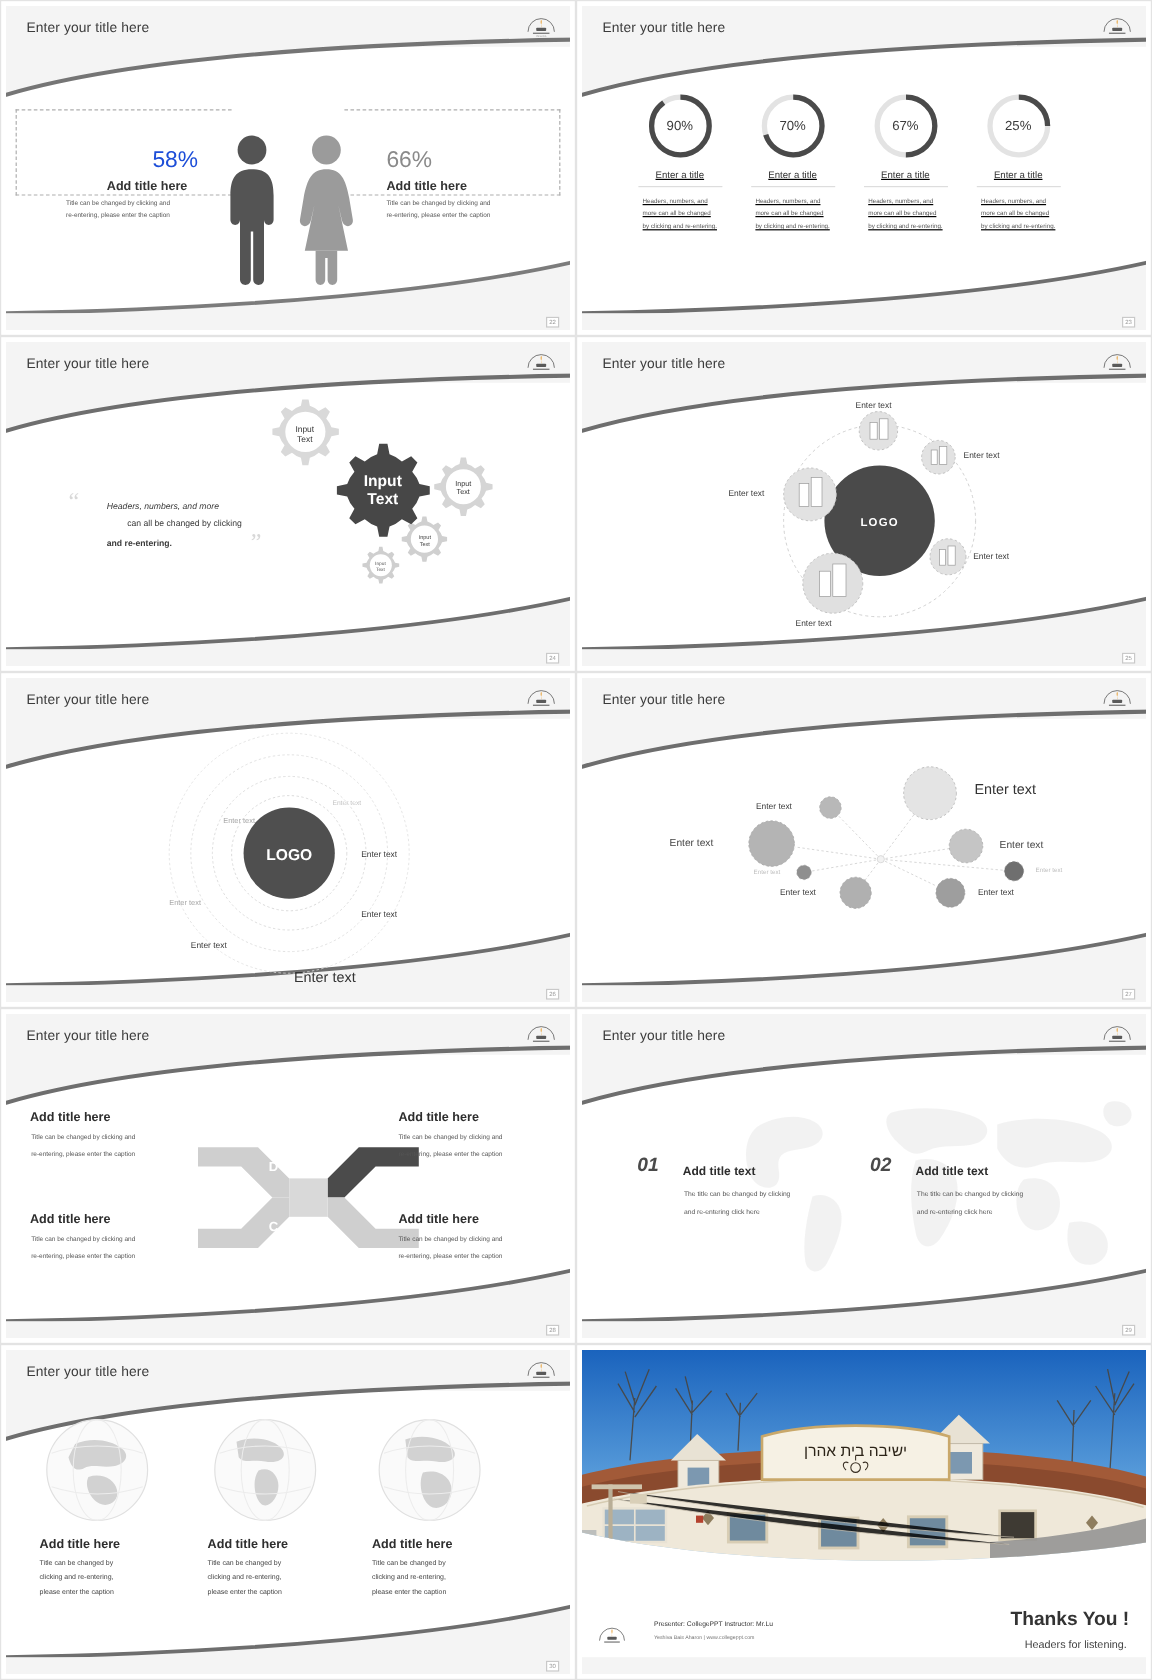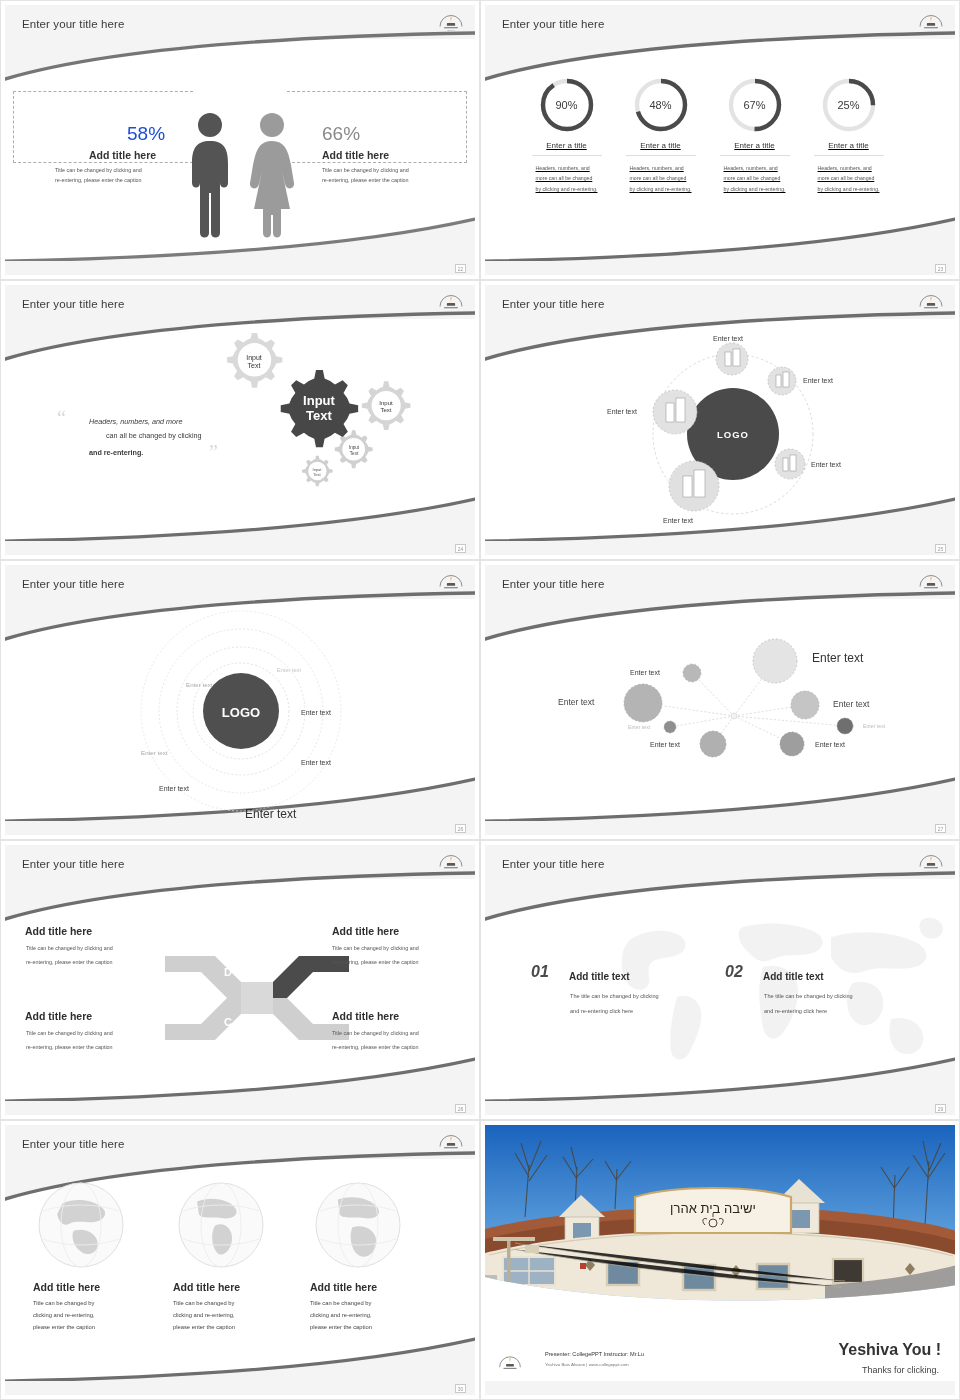--- a/index.html
+++ b/index.html
@@ -199,21 +199,21 @@
                 <circle cx="28" cy="28" r="24" fill="none" stroke="#e3e3e3" stroke-width="4.4"></circle>
                 <circle cx="28" cy="28" r="24" fill="none" stroke="#4a4a4a" stroke-width="4.4" stroke-linecap="butt" stroke-dasharray="135.72 150.80" transform="rotate(-90 28 28)"></circle>
               </svg><div class="donut-val">90%</div></div>
             <div class="donut-title">Enter a title</div>
             <div class="donut-desc">Headers, numbers, and more can all be changed by clicking and re-entering.</div>
           </div>
           <div class="donut-col" style="left: 128px;">
             <div class="donut"><svg width="56" height="56" viewBox="0 0 56 56">
                 <circle cx="28" cy="28" r="24" fill="none" stroke="#e3e3e3" stroke-width="4.4"></circle>
                 <circle cx="28" cy="28" r="24" fill="none" stroke="#4a4a4a" stroke-width="4.4" stroke-linecap="butt" stroke-dasharray="105.56 150.80" transform="rotate(-90 28 28)"></circle>
-              </svg><div class="donut-val">48%</div></div>
+              </svg><div class="donut-val">70%</div></div>
             <div class="donut-title">Enter a title</div>
             <div class="donut-desc">Headers, numbers, and more can all be changed by clicking and re-entering.</div>
           </div>
           <div class="donut-col" style="left: 222px;">
             <div class="donut"><svg width="56" height="56" viewBox="0 0 56 56">
                 <circle cx="28" cy="28" r="24" fill="none" stroke="#e3e3e3" stroke-width="4.4"></circle>
                 <circle cx="28" cy="28" r="24" fill="none" stroke="#4a4a4a" stroke-width="4.4" stroke-linecap="butt" stroke-dasharray="75.40 150.80" transform="rotate(-90 28 28)"></circle>
               </svg><div class="donut-val">67%</div></div>
             <div class="donut-title">Enter a title</div>
             <div class="donut-desc">Headers, numbers, and more can all be changed by clicking and re-entering.</div>
@@ -718,19 +718,19 @@
       </div>
 
       <svg style="position:absolute;left:12px;bottom:22px;width:26px;height:22px;" viewBox="0 0 40 32">
         <path d="M4 24 A16 16 0 0 1 36 24" fill="none" stroke="#6b6b6b" stroke-width="1.1"></path>
         <path d="M20 9 C18 13 21 15 20 19 C19 15 22 13 20 9 Z" fill="#e8a33d"></path>
         <rect x="14" y="19" width="12" height="4" rx="1" fill="#5a5a5a"></rect>
         <rect x="10" y="25" width="20" height="1.6" fill="#7a7a7a"></rect>
       </svg>
       <div class="pres1">Presenter: CollegePPT   Instructor: Mr.Lu</div>
       <div class="pres2">Yeshiva Bais Aharon  |  www.collegeppt.com</div>
-      <div class="thx-main">Yeshiva You !</div>
-      <div class="thx-sub">Thanks for clicking.</div>
+      <div class="thx-main">Thanks You !</div>
+      <div class="thx-sub">Headers for listening.</div>
       <div class="ftr"></div>
     </div>
   </div>
 
 </div>
 
 </body></html>

